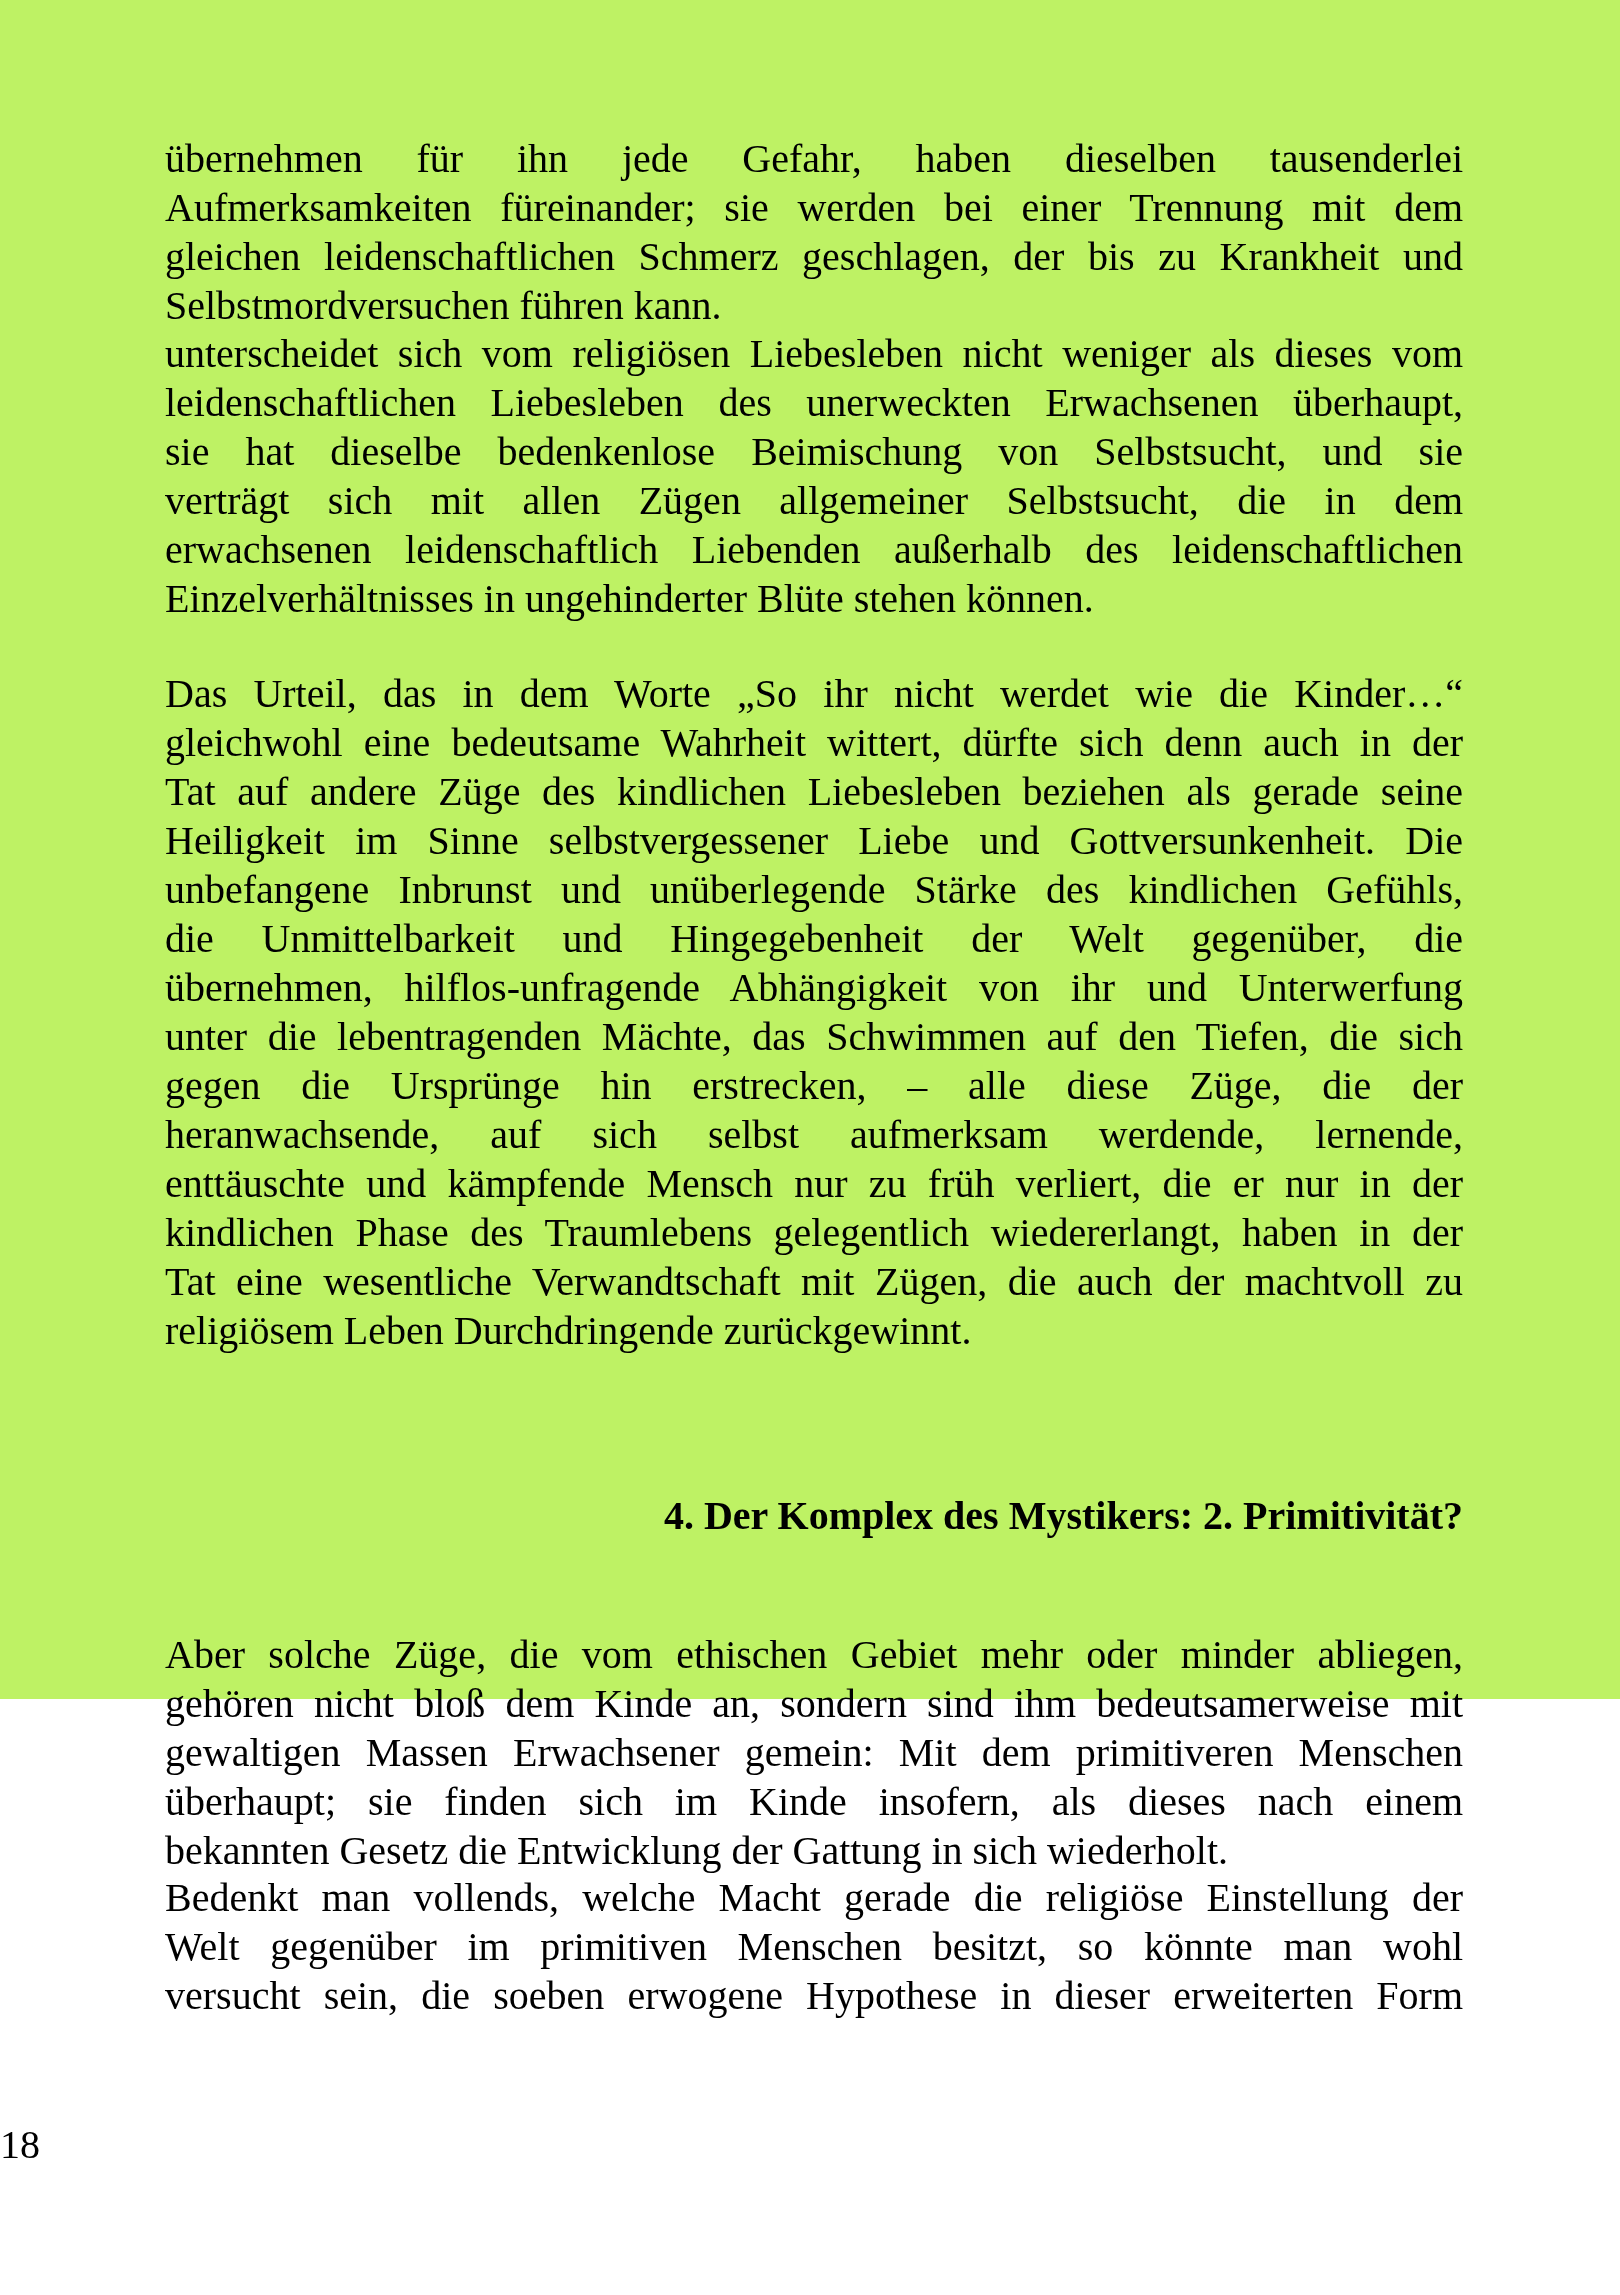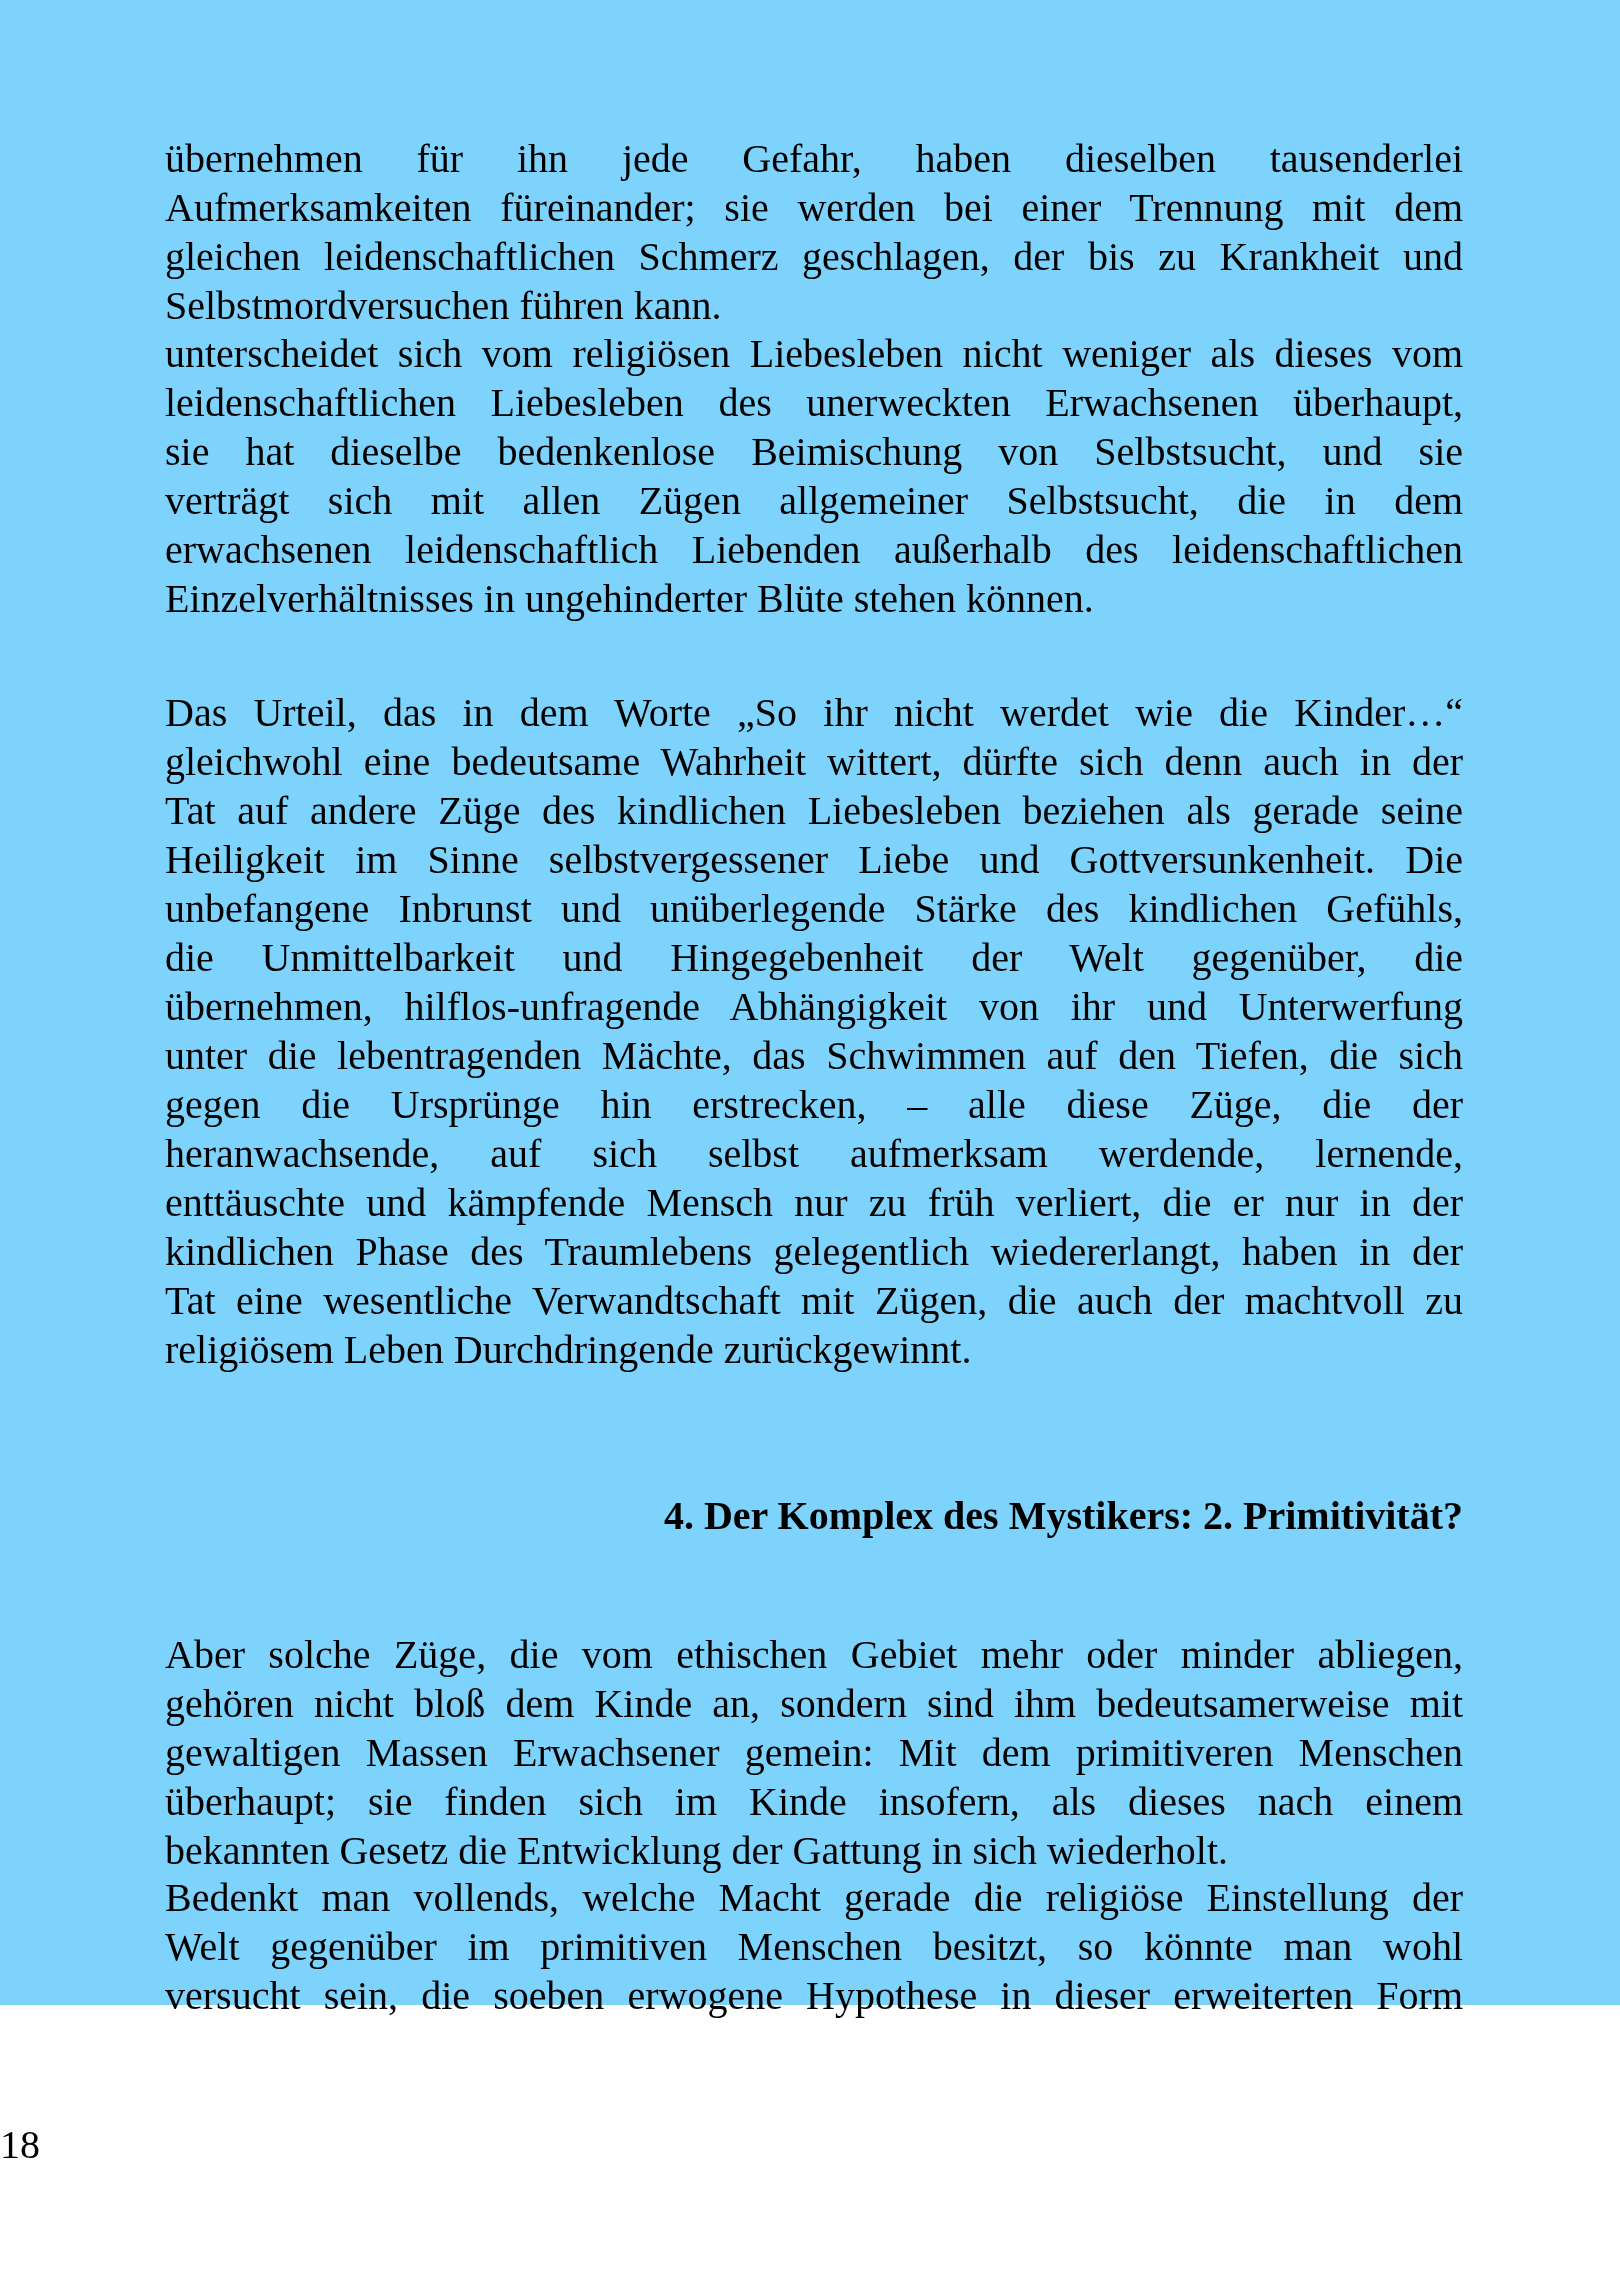--- a/index.html
+++ b/index.html
@@ -1,18 +1,18 @@
 <!DOCTYPE html>
 <html style="font-size:7.4px"><head>
   <meta charset="utf-8">
   <style>
     html, body { margin: 0; padding: 0; background: #ffffff; }
     body { width: 1620px; height: 2295px; position: relative; overflow: hidden; }
     .page {
-      position: absolute; left: 0; top: 0; width: 1620px; height: 2005px; background: #7dd3fc;
+      position: absolute; left: 0; top: 0; width: 1620px; height: 1699px; background: #bef264;
       font-family: "Liberation Serif", "DejaVu Serif", serif; color: #000000;
     }
     .block { position: absolute; left: 165px; width: 1298px; }
     .line {
       display: block; height: 49px; line-height: 49px; font-size: 40px;
       text-align: justify; text-align-last: justify; white-space: nowrap; overflow: visible;
     }
     .line.last { text-align-last: left; }
     .heading {
       position: absolute; left: 165px; width: 1298px; top: 1491px;
@@ -37,21 +37,21 @@
 
   <div class="block" style="top:329px;">
     <span class="line">unterscheidet sich vom religiösen Liebesleben nicht weniger als dieses vom</span>
     <span class="line">leidenschaftlichen Liebesleben des unerweckten Erwachsenen überhaupt,</span>
     <span class="line">sie hat dieselbe bedenkenlose Beimischung von Selbstsucht, und sie</span>
     <span class="line">verträgt sich mit allen Zügen allgemeiner Selbstsucht, die in dem</span>
     <span class="line">erwachsenen leidenschaftlich Liebenden außerhalb des leidenschaftlichen</span>
     <span class="line last">Einzelverhältnisses in ungehinderter Blüte stehen können.</span>
   </div>
 
-  <div class="block" style="top:688px;">
+  <div class="block" style="top:669px;">
     <span class="line">Das Urteil, das in dem Worte „So ihr nicht werdet wie die Kinder…“</span>
     <span class="line">gleichwohl eine bedeutsame Wahrheit wittert, dürfte sich denn auch in der</span>
     <span class="line">Tat auf andere Züge des kindlichen Liebesleben beziehen als gerade seine</span>
     <span class="line">Heiligkeit im Sinne selbstvergessener Liebe und Gottversunkenheit. Die</span>
     <span class="line">unbefangene Inbrunst und unüberlegende Stärke des kindlichen Gefühls,</span>
     <span class="line">die Unmittelbarkeit und Hingegebenheit der Welt gegenüber, die</span>
     <span class="line">übernehmen, hilflos-unfragende Abhängigkeit von ihr und Unterwerfung</span>
     <span class="line">unter die lebentragenden Mächte, das Schwimmen auf den Tiefen, die sich</span>
     <span class="line">gegen die Ursprünge hin erstrecken, – alle diese Züge, die der</span>
     <span class="line">heranwachsende, auf sich selbst aufmerksam werdende, lernende,</span>

